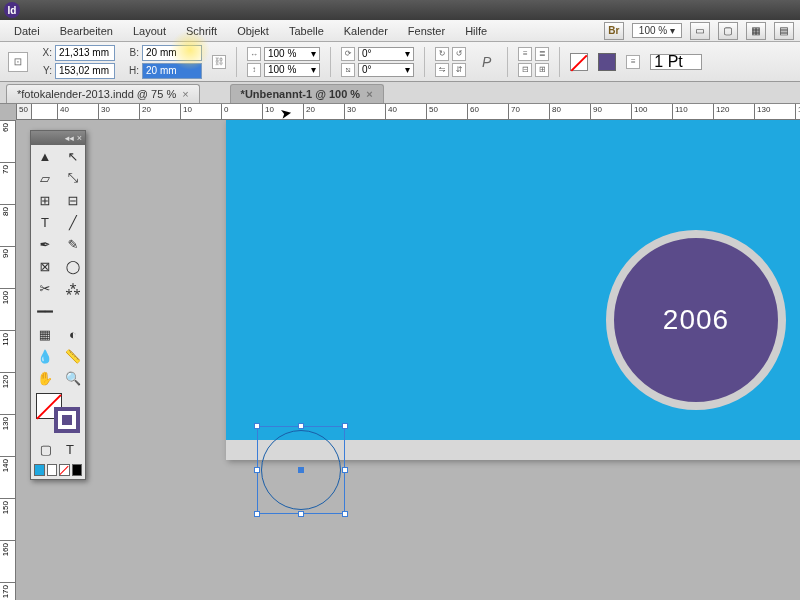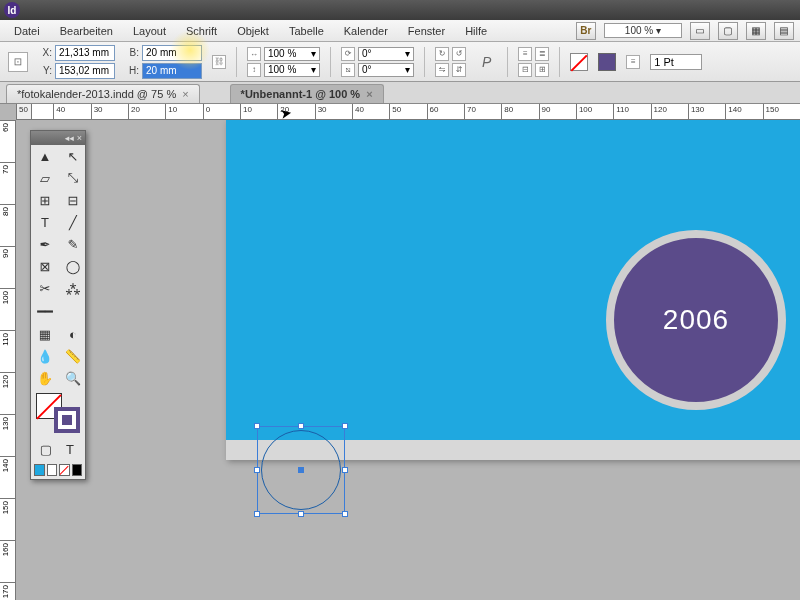--- a/index.html
+++ b/index.html
@@ -4,46 +4,46 @@
 <style>
 * { margin: 0; padding: 0; box-sizing: border-box; font-family: "Segoe UI", Tahoma, sans-serif; }
 body { width: 800px; height: 600px; background: #b5b5b5; overflow: hidden; position: relative; font-size: 11px; }
 
 .titlebar { height: 20px; background: linear-gradient(#5a5a5a,#3b3b3b); display: flex; align-items: center; padding: 0 4px; }
 .app-icon { width: 16px; height: 16px; background: #4b2e83; color: #fff; font-weight: bold; font-size: 10px; display: flex; align-items: center; justify-content: center; border-radius: 8px; }
 
 .menubar { height: 22px; background: linear-gradient(#f7f7f7,#e8e8e8); display: flex; align-items: center; padding: 0 6px; gap: 4px; border-bottom: 1px solid #aaa; color: #333; }
 .menubar span { padding: 2px 8px; cursor: default; }
 .menubar .right { margin-left: auto; display: flex; align-items: center; gap: 8px; }
-.menubar .zoom-display { border: 1px solid #999; background: #fff; padding: 1px 20px; font-size: 10px; }
+.menubar .zoom-display { border: 1px solid #999; background: #fff; padding: 1px 6px; font-size: 10px; }
 .menubar .btn { width: 20px; height: 18px; border: 1px solid #999; background: linear-gradient(#fefefe,#ddd); display:flex;align-items:center;justify-content:center;font-size:10px;}
 .menubar .btn.br { font-weight: bold; color:#7a5c1f;}
 
 .control-bar { height: 40px; background: linear-gradient(#f4f4f4,#e4e4e4); border-bottom: 1px solid #999; display: flex; align-items: center; padding: 0 8px; gap: 10px; }
 .ctrl-icon { width: 20px; height: 20px; border: 1px solid #aaa; background: #fff; display:flex; align-items:center; justify-content:center; font-size:10px; color:#666;}
 .ctrl-group { display: flex; flex-direction: column; gap: 2px; }
 .ctrl-row { display: flex; align-items: center; gap: 3px; }
 .ctrl-lbl { font-size: 10px; color: #444; width: 14px; text-align: right; }
 .ctrl-input { width: 60px; height: 16px; border: 1px solid #7a9ac0; background: #fff; font-size: 10px; padding: 0 3px; display:flex; align-items:center; }
 .ctrl-input.highlight { background: #3b7dd8; color:#fff; }
 .spotlight { position: absolute; width: 40px; height: 40px; border-radius: 50%; background: radial-gradient(rgba(255,230,80,0.7),rgba(255,230,80,0) 70%); pointer-events: none; top: 30px; left: 170px; }
 .pct { width: 56px; height: 14px; border: 1px solid #999; background:#fff; font-size:10px; padding:0 3px; display:flex;align-items:center;justify-content:space-between;}
 .tiny { width:14px; height:14px; border:1px solid #aaa; background:#fff; font-size:8px; display:flex;align-items:center;justify-content:center;color:#666;}
 .swatch { width:18px; height:18px; background:#fff; border:1px solid #888; position:relative; }
 .swatch .diag { position:absolute; width:140%; height:2px; background:red; top:50%; left:-20%; transform:rotate(-45deg);}
 .purple-sw { width:18px;height:18px;background:#5b4b8a;border:1px solid #666;}
-.stroke-wt { width:52px;height:16px;border:1px solid #999;background:#fff;font-size:11px;padding:0 3px;display:flex;align-items:center;}
+.stroke-wt { width:52px;height:16px;border:1px solid #999;background:#fff;font-size:16px;padding:0 3px;display:flex;align-items:center;}
 .sep { width:1px; height:30px; background:#bbb; }
 
 .doc-tabs { height: 22px; background: #d8d8d8; border-bottom: 1px solid #888; display: flex; align-items: flex-end; padding-left: 6px; }
 .doc-tab { background: linear-gradient(#f0f0f0,#dcdcdc); border: 1px solid #999; border-bottom: none; padding: 3px 10px; font-size: 11px; color: #333; margin-right: 2px; border-radius: 3px 3px 0 0; display:flex; gap:6px;}
 .doc-tab .close { color:#777; }
 .doc-tab.active { background: #b5b5b5; font-weight: bold; margin-left: 28px; }
 
-.ruler-h { position: absolute; top: 104px; left: 16px; right: 0; height: 16px; background: #fff; border-bottom: 1px solid #777; display:flex; overflow:hidden; font-size:8px; color:#333;}
+.ruler-h { position: absolute; top: 104px; left: 16px; right: 0; height: 16px; background: #fff; border-bottom: 1px solid #777; display:flex; overflow:hidden; font-size:8px; color:#333;gap:40px;}
 .ruler-h .tick { width: 50px; border-left:1px solid #777; height:100%; position:relative;}
 .ruler-h .tick span { position:absolute; left:2px; top:1px; }
 .ruler-h .origin { position:absolute; left:0; width:16px; height:16px; background:#f0f0f0; border-right:1px solid #777;}
 .ruler-v { position: absolute; top: 120px; left: 0; width: 16px; bottom: 0; background:#fff; border-right:1px solid #777; overflow:hidden; font-size:8px;}
 .ruler-v .tick { height: 50px; border-top:1px solid #777; position:relative;}
 .ruler-v .tick span { position:absolute; top:2px; left:1px; writing-mode: vertical-rl; transform: rotate(180deg);}
 
 .canvas-area { position:absolute; top:120px; left:16px; right:0; bottom:0; background:#b5b5b5; overflow:hidden; }
 .page { position:absolute; top:0; left:210px; width:600px; height:340px; background:#d8d8d8; box-shadow: 2px 2px 6px rgba(0,0,0,0.3);}
 .page .blue { position:absolute; top:0; left:0; right:0; height:320px; background:#1fa8e0;}

